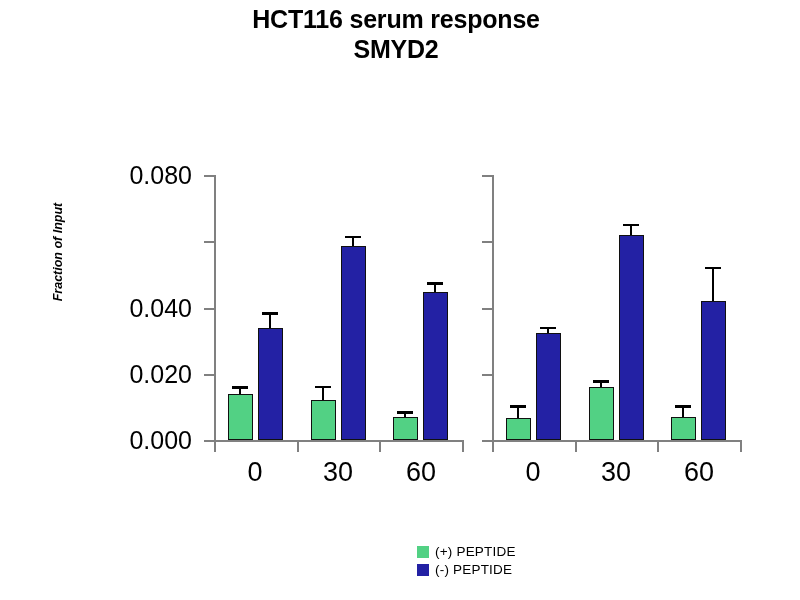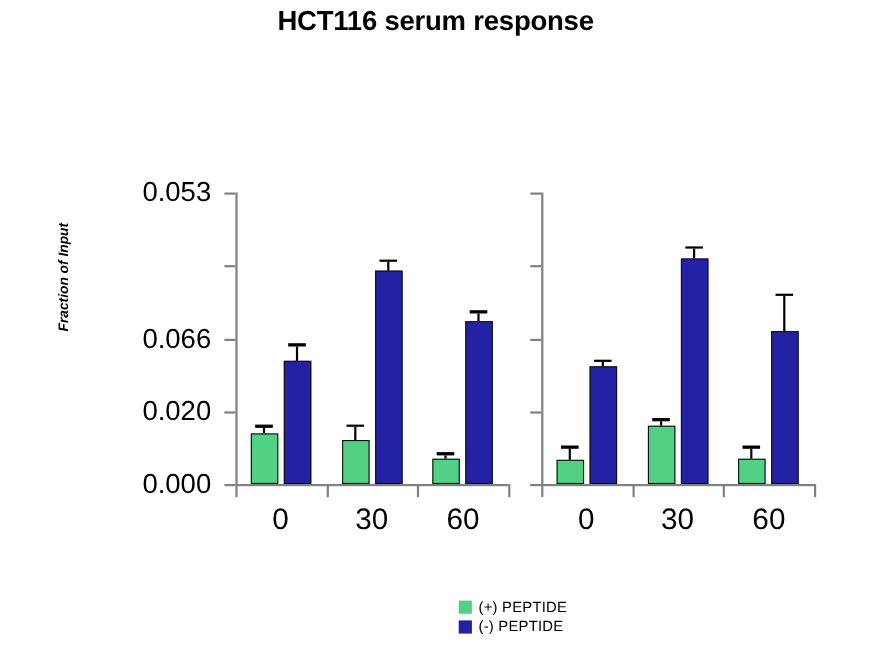--- a/index.html
+++ b/index.html
@@ -180,29 +180,30 @@
   }
   #legend .swatch.pos { background: #52d184; }
   #legend .swatch.neg { background: #2321a4; }
   #legend .legend-label { white-space: nowrap; letter-spacing: 0.2px; }
 </style>
 </head>
 <body>
 
 <div id="chart-title">
   <span class="tline">HCT116 serum response</span>
+  <span class="tline">SMYD2</span>
 </div>
 
 <div id="y-axis-title">Fraction of Input</div>
 
 <div id="y-tick-labels">
     <div class="ytick" style="top: 268px;">0.000</div>
     <div class="ytick" style="top: 201.75px;">0.020</div>
-    <div class="ytick" style="top: 135.5px;">0.066</div>
-    <div class="ytick" style="top: 3px;">0.053</div>
+    <div class="ytick" style="top: 135.5px;">0.040</div>
+    <div class="ytick" style="top: 3px;">0.080</div>
   </div>
 
 <div class="panel" id="panel-0">
   <div class="axis-v"></div>
   <div class="axis-h"></div>
   <div class="ticks-y">
       <div class="ytickmark" style="top: 265px;"></div>
       <div class="ytickmark" style="top: 198.75px;"></div>
       <div class="ytickmark" style="top: 132.5px;"></div>
       <div class="ytickmark" style="top: 66.25px;"></div>

